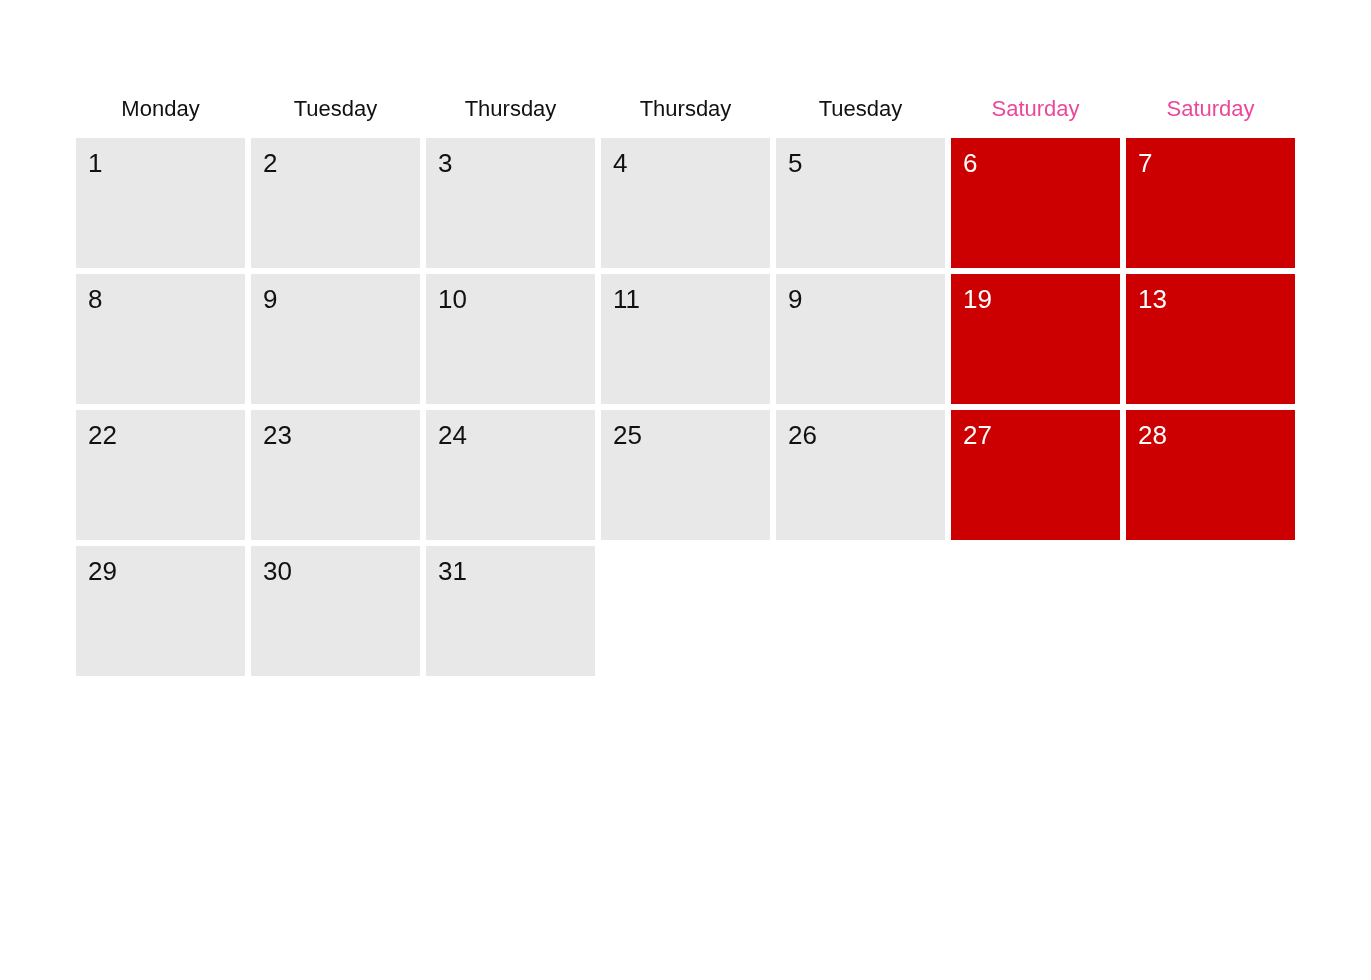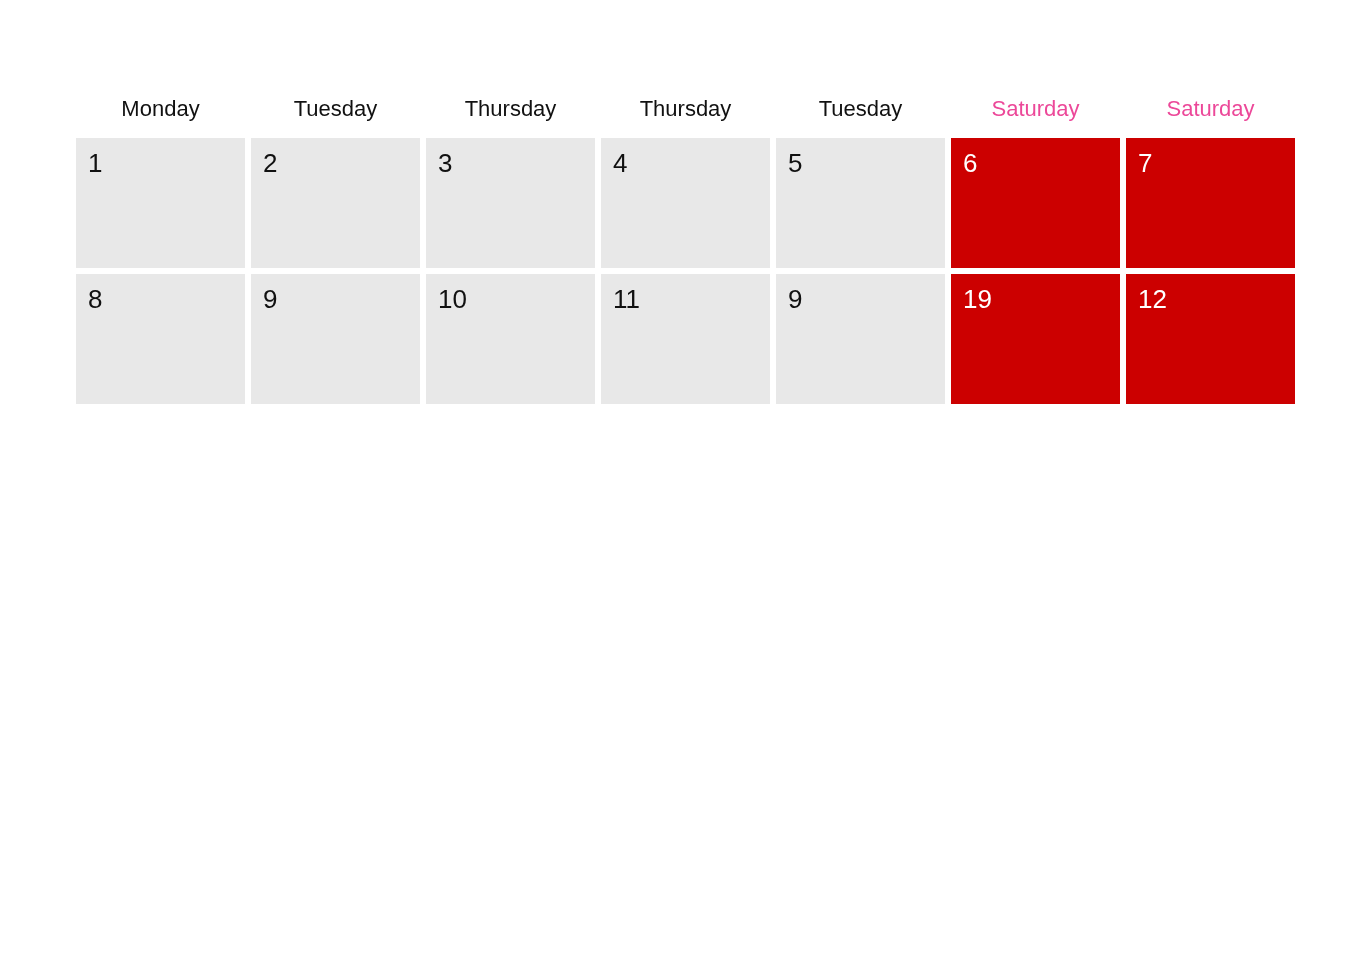--- a/index.html
+++ b/index.html
@@ -105,17 +105,35 @@
           <td class="day-cell weekend"><span class="day-number">6</span></td>
           <td class="day-cell weekend"><span class="day-number">7</span></td>
         </tr>
         <tr>
           <td class="day-cell"><span class="day-number">8</span></td>
           <td class="day-cell"><span class="day-number">9</span></td>
           <td class="day-cell"><span class="day-number">10</span></td>
           <td class="day-cell"><span class="day-number">11</span></td>
           <td class="day-cell"><span class="day-number">9</span></td>
           <td class="day-cell weekend"><span class="day-number">19</span></td>
-          <td class="day-cell weekend"><span class="day-number">12</span></td>
+          <td class="day-cell weekend"><span class="day-number">13</span></td>
+        </tr>
+        <tr>
+          <td class="day-cell"><span class="day-number">22</span></td>
+          <td class="day-cell"><span class="day-number">23</span></td>
+          <td class="day-cell"><span class="day-number">24</span></td>
+          <td class="day-cell"><span class="day-number">25</span></td>
+          <td class="day-cell"><span class="day-number">26</span></td>
+          <td class="day-cell weekend"><span class="day-number">27</span></td>
+          <td class="day-cell weekend"><span class="day-number">28</span></td>
+        </tr>
+        <tr>
+          <td class="day-cell"><span class="day-number">29</span></td>
+          <td class="day-cell"><span class="day-number">30</span></td>
+          <td class="day-cell"><span class="day-number">31</span></td>
+          <td class="day-cell empty"></td>
+          <td class="day-cell empty"></td>
+          <td class="day-cell empty"></td>
+          <td class="day-cell empty"></td>
         </tr>
       </tbody>
   </table>
 </div>
 
 </body></html>

